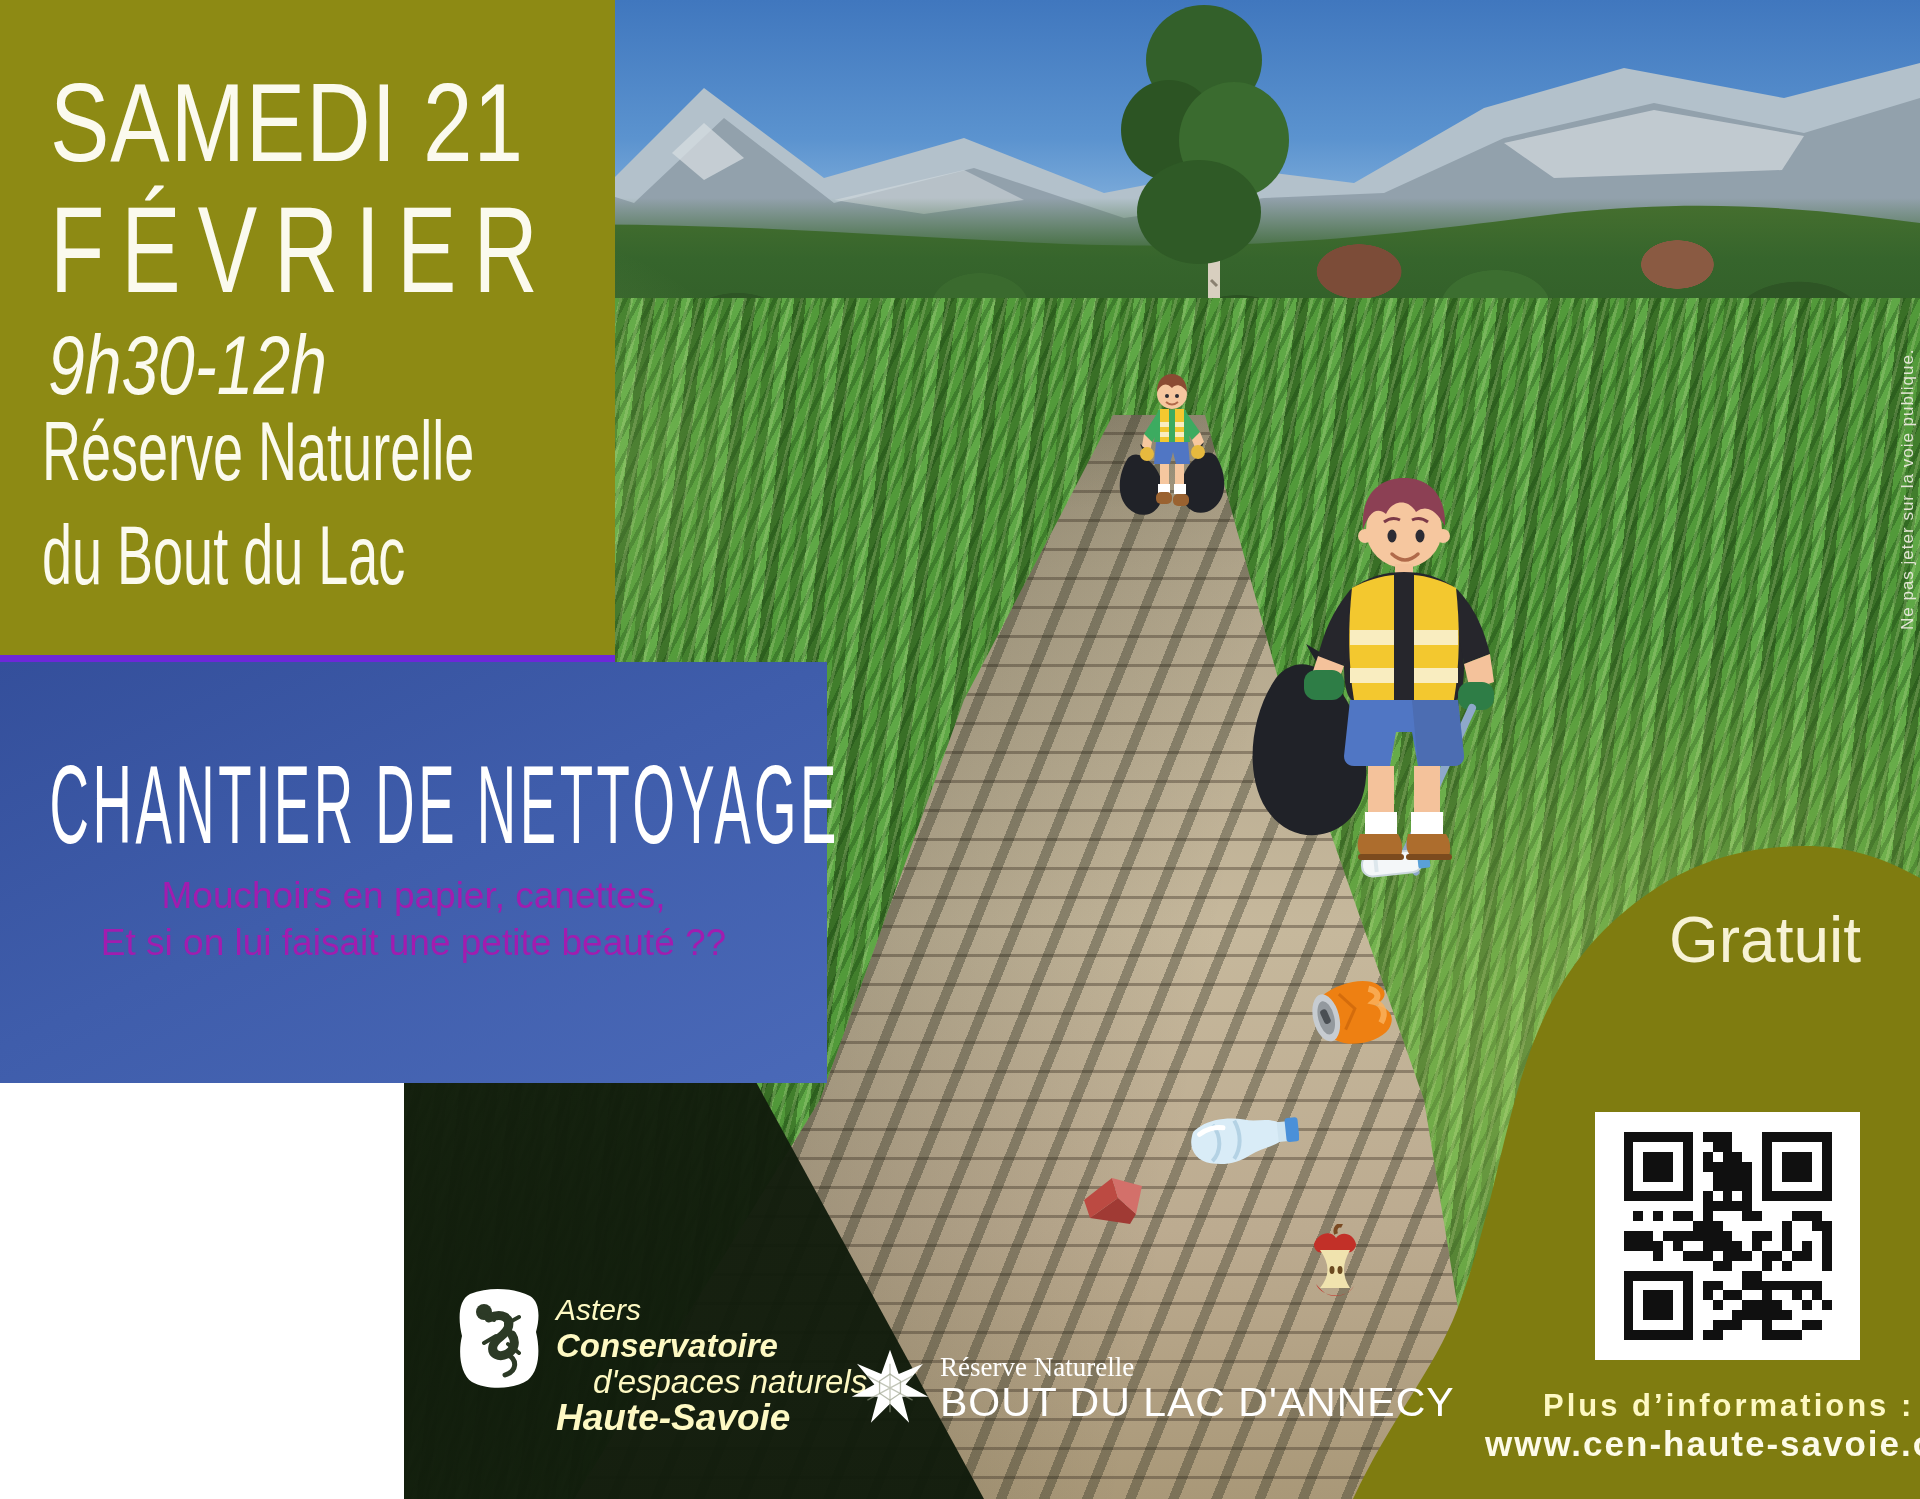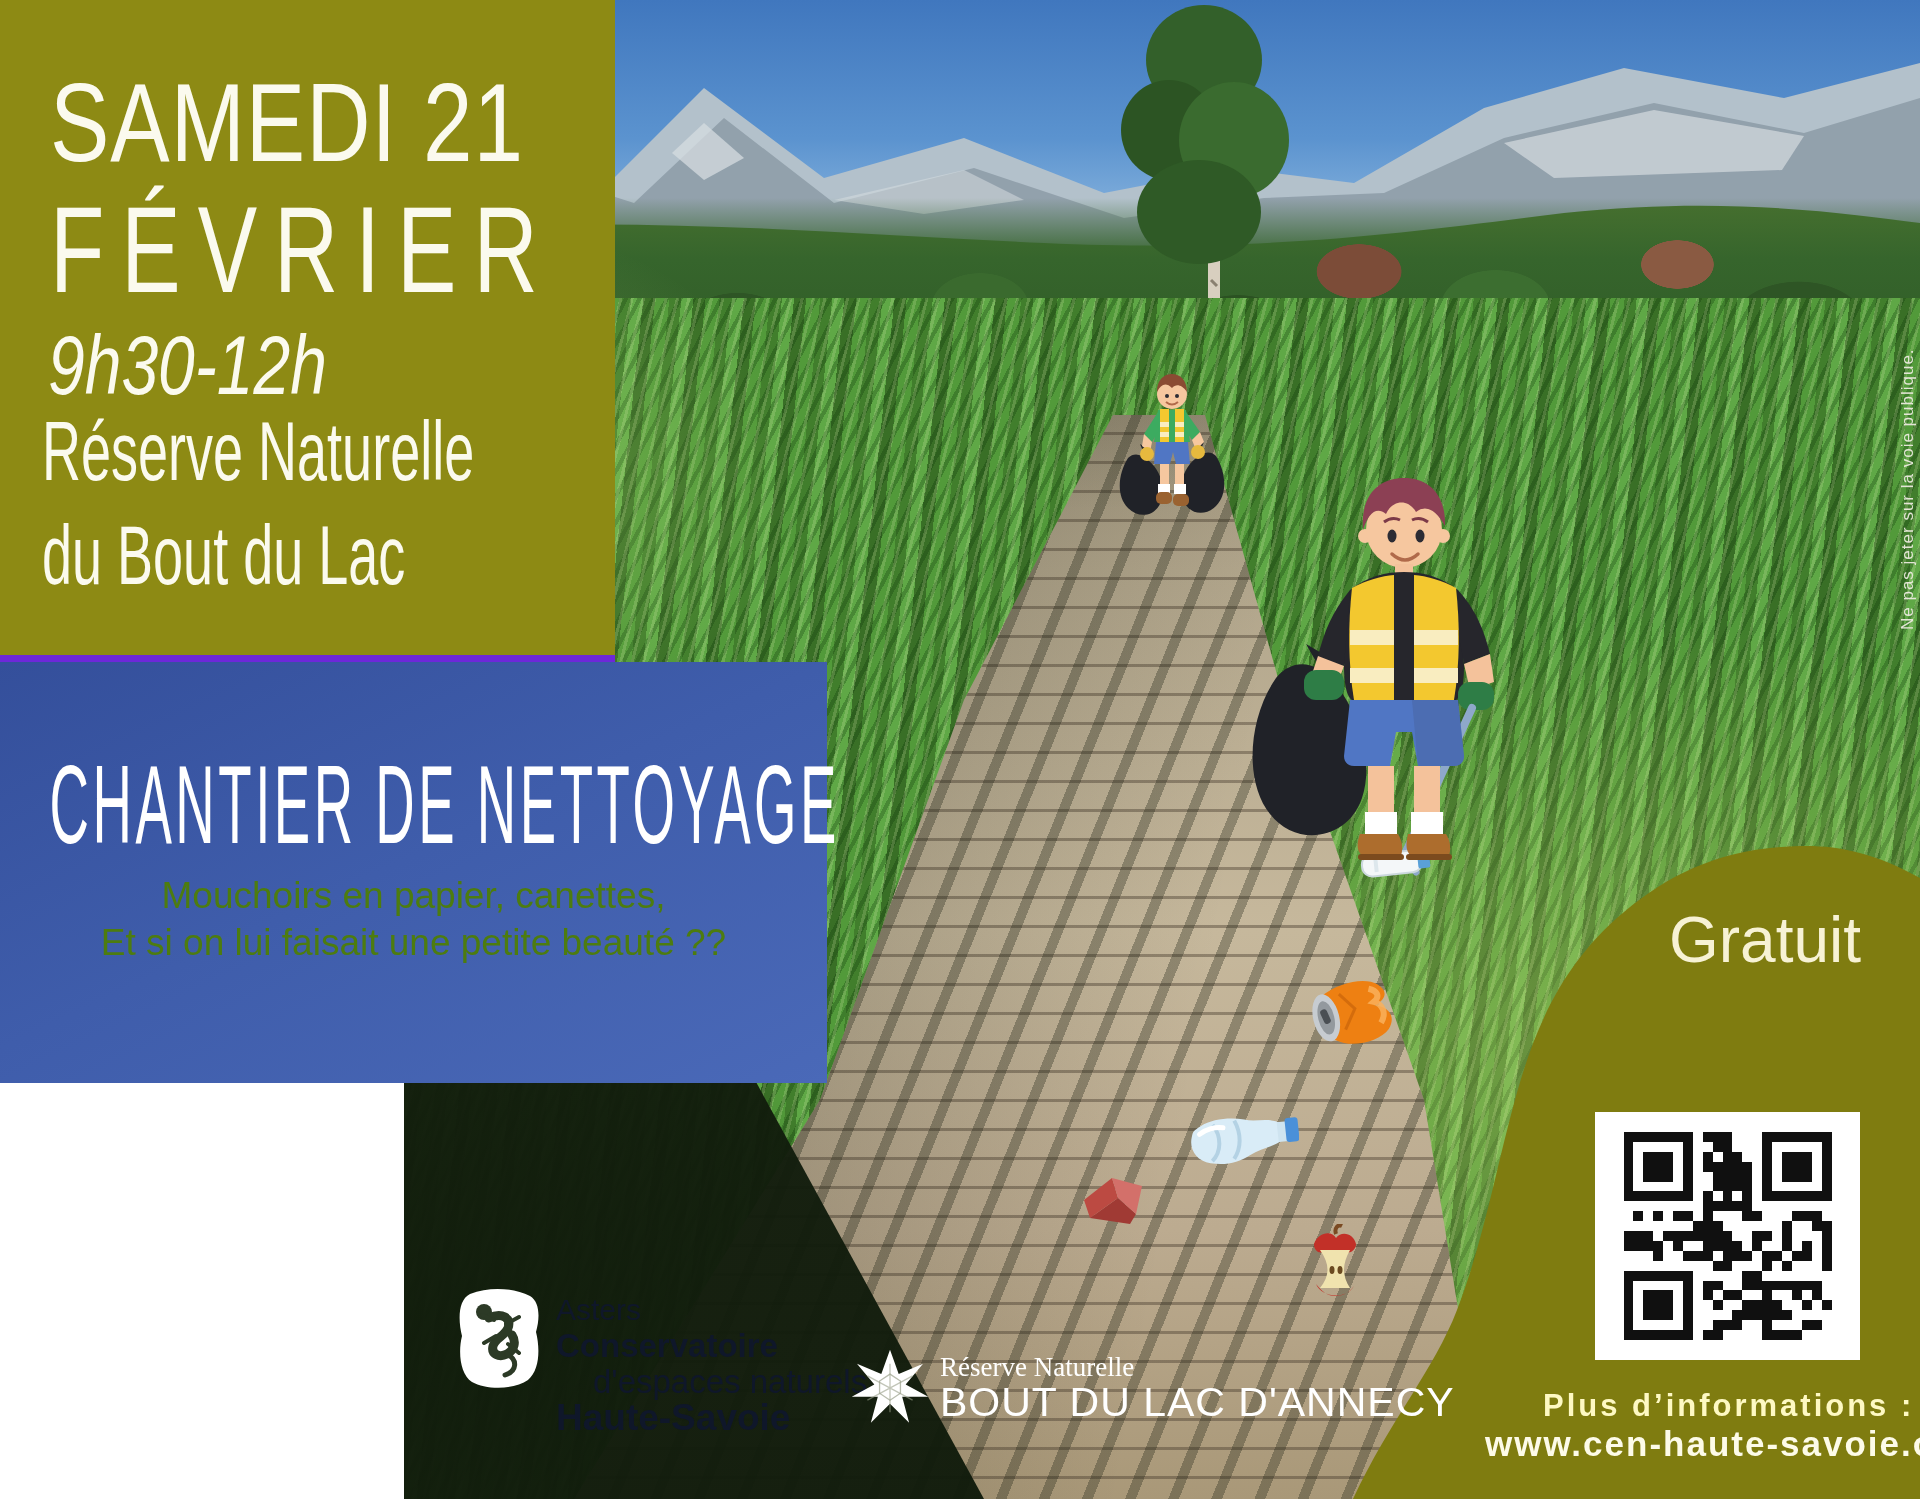--- a/index.html
+++ b/index.html
@@ -65,40 +65,40 @@
   .time{left:48px;top:318px;font-size:66px;font-style:italic;transform:scale(1,1.25);}
   .loc1{left:42px;top:402px;font-size:54px;transform:scale(1,1.55);}
   .loc2{left:42px;top:506px;font-size:54px;transform:scale(1,1.55);}
 
   
   .title-panel{position:absolute;left:0;top:662px;width:827px;height:421px;color:#fff;
                background:linear-gradient(155deg,#344f9b 0%,#3f5dab 48%,#4a69b8 100%);}
   .event-title{position:absolute;left:0;top:740px;width:827px;text-align:center;color:#fff;
                font-size:62px;letter-spacing:4px;white-space:nowrap;
                transform:scale(.88,1.8);transform-origin:center top;}
-  .desc{position:absolute;left:0;top:872px;width:827px;text-align:center;color:#4d7c0f;
+  .desc{position:absolute;left:0;top:872px;width:827px;text-align:center;color:#a21caf;
         font-size:37px;line-height:47px;}
 
   
   .blob{position:absolute;right:0;bottom:0;width:600px;height:660px;}
   .free-badge{position:absolute;left:1211px;top:903px;width:300px;text-align:center;
               font-size:64px;color:#f7f2d4;}
   .signup{position:absolute;left:1174px;top:1016px;width:300px;text-align:center;
           font-size:55px;font-weight:bold;color:#ffffff;}
   .qr-box{position:absolute;left:1191px;top:1112px;width:265px;height:248px;background:#ffffff;
           display:flex;align-items:center;justify-content:center;}
   #qr{display:grid;grid-template-columns:repeat(21,1fr);grid-auto-rows:1fr;width:208px;height:208px;}
   #qr .on{background:#101010;}
   .info1{position:absolute;left:1139px;top:1388px;width:300px;text-align:center;color:#fef9c3;
          font-size:31px;font-weight:bold;letter-spacing:3px;white-space:nowrap;}
   .info2{position:absolute;left:1081px;top:1424px;width:420px;text-align:center;color:#fdfbe8;
          font-size:35px;font-weight:bold;letter-spacing:2px;white-space:nowrap;}
 
   
-  .asters{position:absolute;left:52px;top:1288px;display:flex;gap:14px;color:#0f172a;}
+  .asters{position:absolute;left:52px;top:1288px;display:flex;gap:14px;color:#fef9c3;font-style:italic;}
   .asters .txt{margin-top:4px;line-height:36px;white-space:nowrap;}
   .asters .l1{font-size:30px;}
   .asters .l2{font-size:33px;font-weight:bold;}
   .asters .l3{font-size:33px;margin-left:37px;}
   .asters .l4{font-size:37px;font-weight:bold;}
   .rn{position:absolute;left:446px;top:1346px;display:flex;align-items:center;gap:10px;color:#ffffff;}
   .rn .txt{white-space:nowrap;}
   .rn .l1{font-family:"Liberation Serif",serif;font-size:27px;line-height:28px;}
   .rn .l2{font-size:41px;letter-spacing:1px;line-height:42px;}
 

